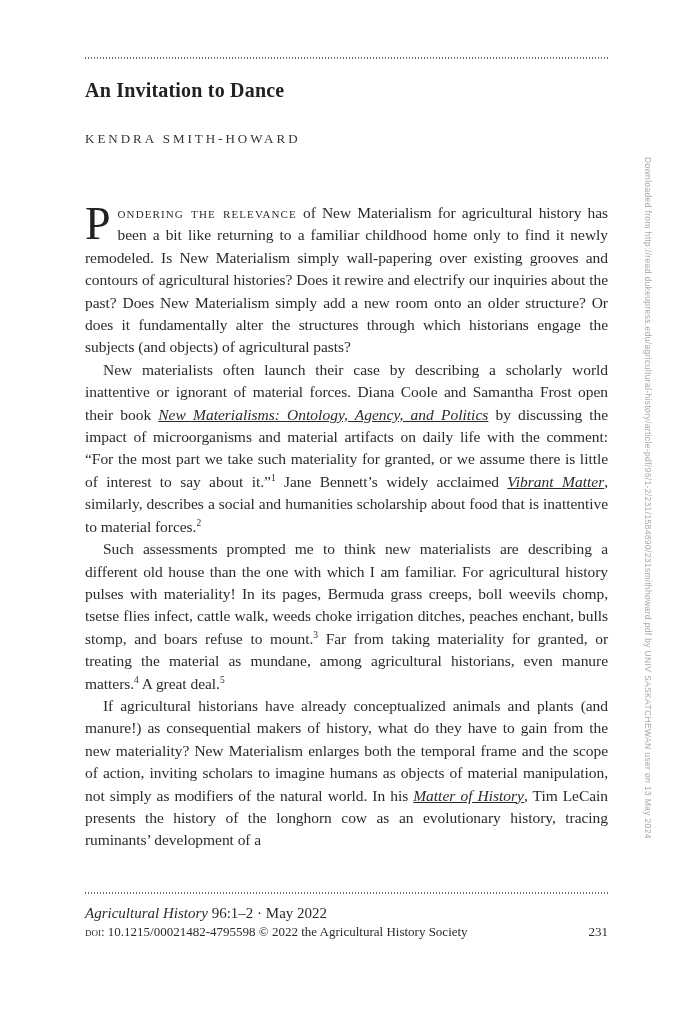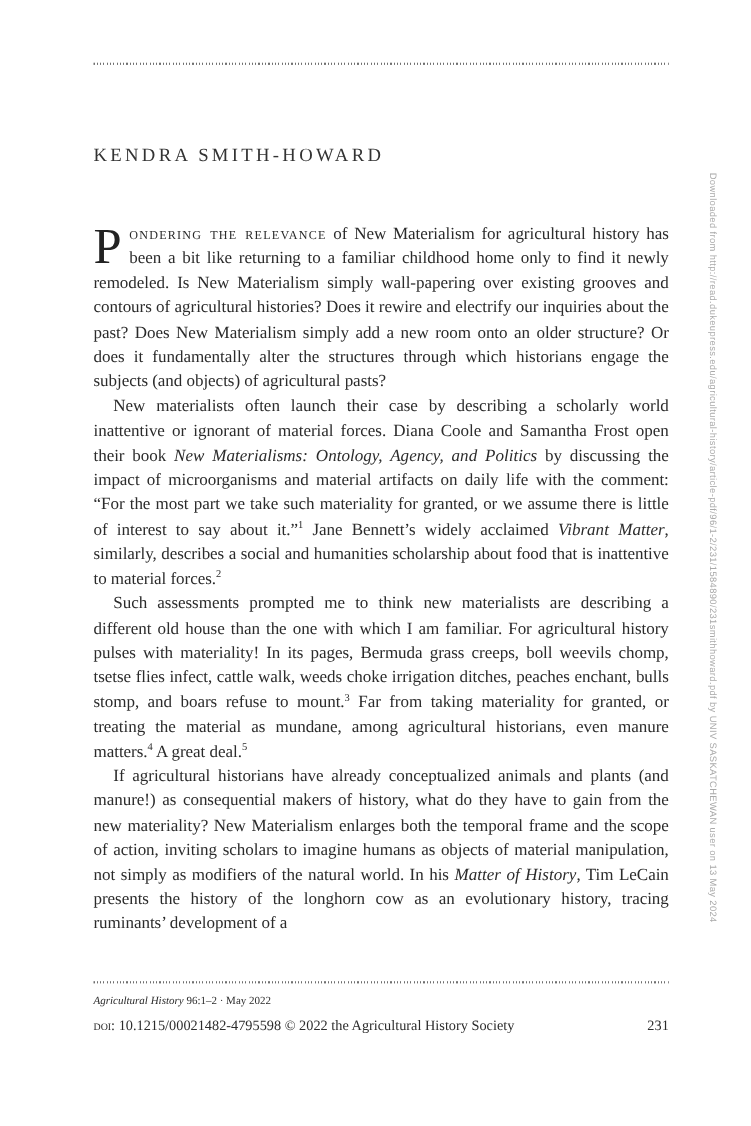--- a/index.html
+++ b/index.html
@@ -20,46 +20,46 @@
   .rule-top { top: 57px; }
   .rule-bottom { top: 892px; }
 
   .title {
     position: absolute; left: 85px; top: 79px; margin: 0;
     font-size: 20px; font-weight: bold; color: #222;
     letter-spacing: 0.2px;
   }
   .author {
     position: absolute; left: 85px; top: 131px;
-    font-size: 17px; letter-spacing: 3px; color: #333;
+    font-size: 13px; letter-spacing: 3px; color: #333;
   }
 
   .article {
     position: absolute; left: 85px; top: 202px; width: 523px;
     font-size: 15.5px; line-height: 22.4px;
     text-align: justify;
     letter-spacing: -0.05px;
     hyphens: auto; -webkit-hyphens: auto;
   }
   .article p { margin: 0; }
   .article p.indent { text-indent: 18px; }
 
   .dropcap {
     float: left;
     font-size: 46px; line-height: 37px;
     padding: 3px 7px 0 0;
     color: #222;
   }
   .smallcaps { font-variant: small-caps; letter-spacing: 1.1px; }
-  .article i { letter-spacing: 0; }
+  .article i { letter-spacing: 0; text-decoration: underline; }
   sup { font-size: 9.5px; line-height: 0; vertical-align: super; }
 
   .footer-line1 {
     position: absolute; left: 85px; top: 905px;
-    font-size: 10px; color: #2b2b2b; width: 523px;
+    font-size: 15px; color: #2b2b2b; width: 523px;
   }
   .footer-line2 {
     position: absolute; left: 85px; top: 924px;
     font-size: 13px; color: #2b2b2b; width: 523px;
   }
   .doi-label { font-variant: small-caps; text-align: right; }
   .pagenum { position: absolute; right: 0; top: 0; font-family: Liberation Serif, serif; }
 
   .sidebar-note {
     position: absolute; left: 643px; top: 157px;
@@ -70,20 +70,21 @@
     white-space: nowrap;
   }
 </style>
 </head>
 <body>
 
 <div class="page">
 
   <div class="dotted-rule rule-top"></div>
 
+  <h1 class="title">An Invitation to Dance</h1>
 
   <div class="author">KENDRA SMITH-HOWARD</div>
 
   <div class="article" id="article">
       <p><span class="dropcap">P</span><span class="smallcaps">ondering the relevance</span><span> of New Materialism for agricultural history has been a bit like returning to a familiar childhood home only to find it newly remodeled. Is New Materialism simply wall-papering over existing grooves and contours of agricultural histories? Does it rewire and electrify our inquiries about the past? Does New Materialism simply add a new room onto an older structure? Or does it fundamentally alter the structures through which historians engage the subjects (and objects) of agricultural pasts?</span></p>
       <p class="indent"><span>New materialists often launch their case by describing a scholarly world inattentive or ignorant of material forces. Diana Coole and Samantha Frost open their book </span><i>New Materialisms: Ontology, Agency, and Politics</i><span> by discussing the impact of microorganisms and material artifacts on daily life with the comment: “For the most part we take such materiality for granted, or we assume there is little of interest to say about it.”</span><sup>1</sup><span> Jane Bennett’s widely acclaimed </span><i>Vibrant Matter</i><span>, similarly, describes a social and humanities scholarship about food that is inattentive to material forces.</span><sup>2</sup></p>
       <p class="indent"><span>Such assessments prompted me to think new materialists are describing a different old house than the one with which I am familiar. For agricultural history pulses with materiality! In its pages, Bermuda grass creeps, boll weevils chomp, tsetse flies infect, cattle walk, weeds choke irrigation ditches, peaches enchant, bulls stomp, and boars refuse to mount.</span><sup>3</sup><span> Far from taking materiality for granted, or treating the material as mundane, among agricultural historians, even manure matters.</span><sup>4</sup><span> A great deal.</span><sup>5</sup></p>
       <p class="indent"><span>If agricultural historians have already conceptualized animals and plants (and manure!) as consequential makers of history, what do they have to gain from the new materiality? New Materialism enlarges both the temporal frame and the scope of action, inviting scholars to imagine humans as objects of material manipulation, not simply as modifiers of the natural world. In his </span><i>Matter of History</i><span>, Tim LeCain presents the history of the longhorn cow as an evolutionary history, tracing ruminants’ development of a</span></p>
     </div>
 

